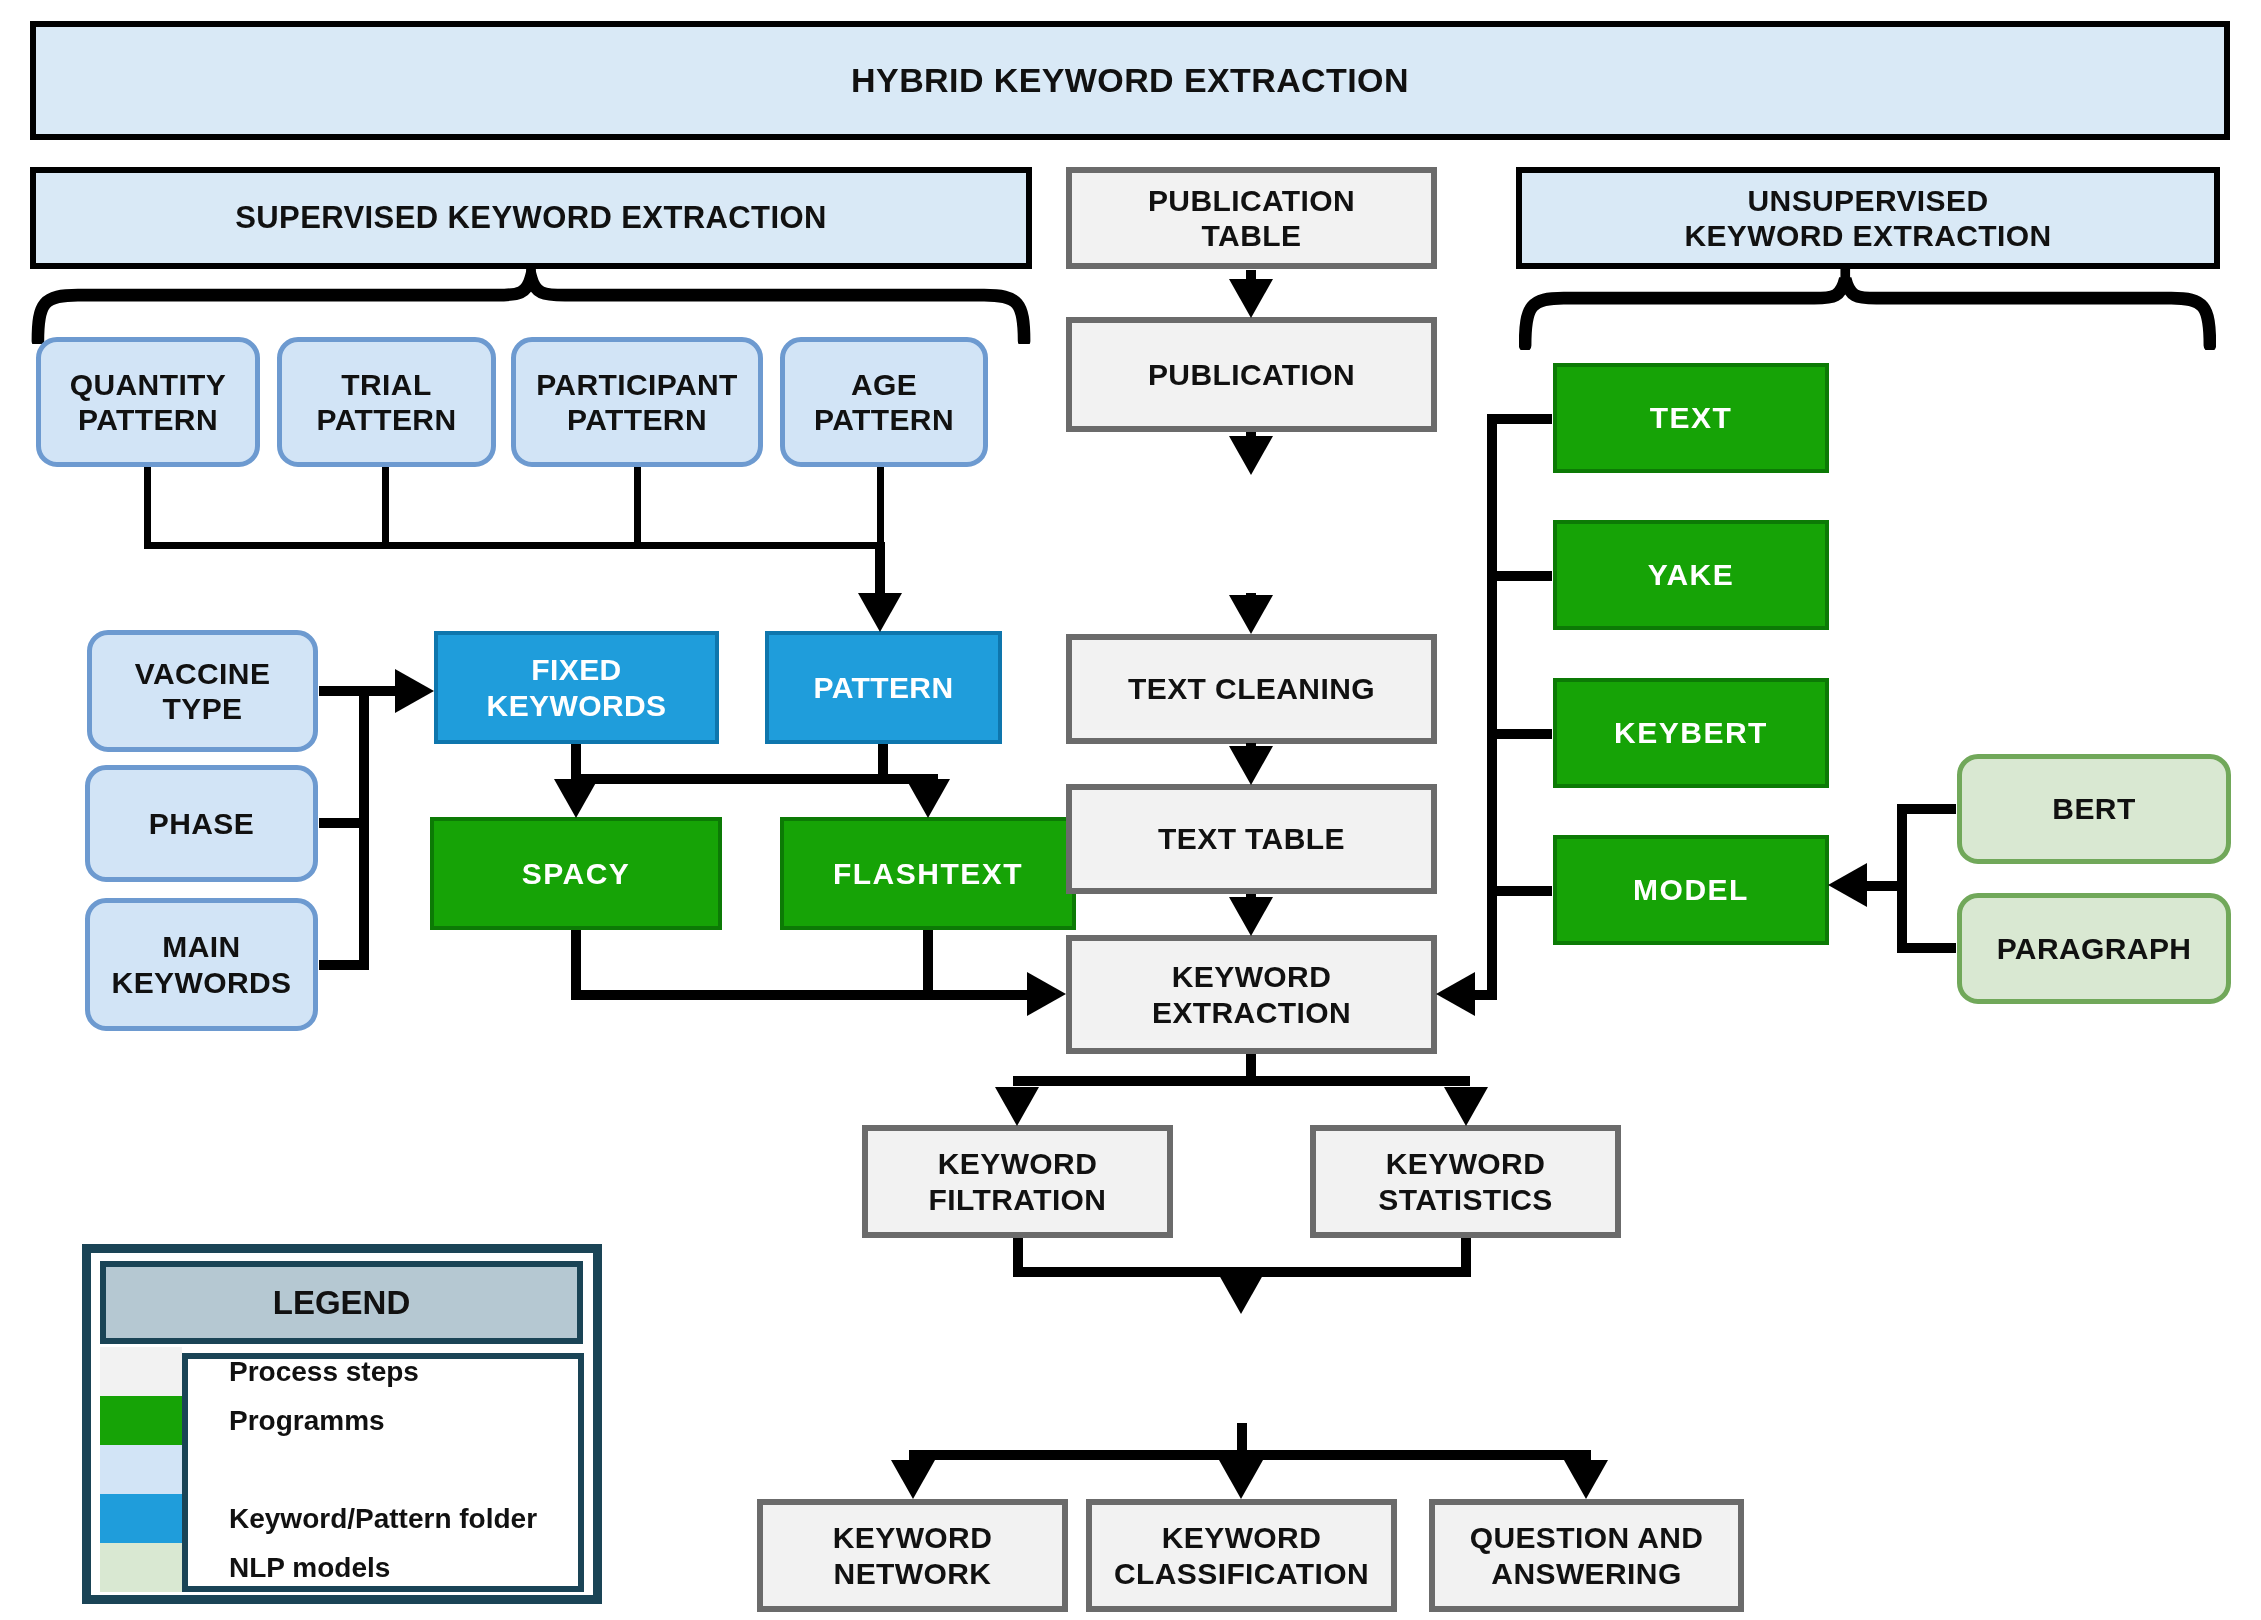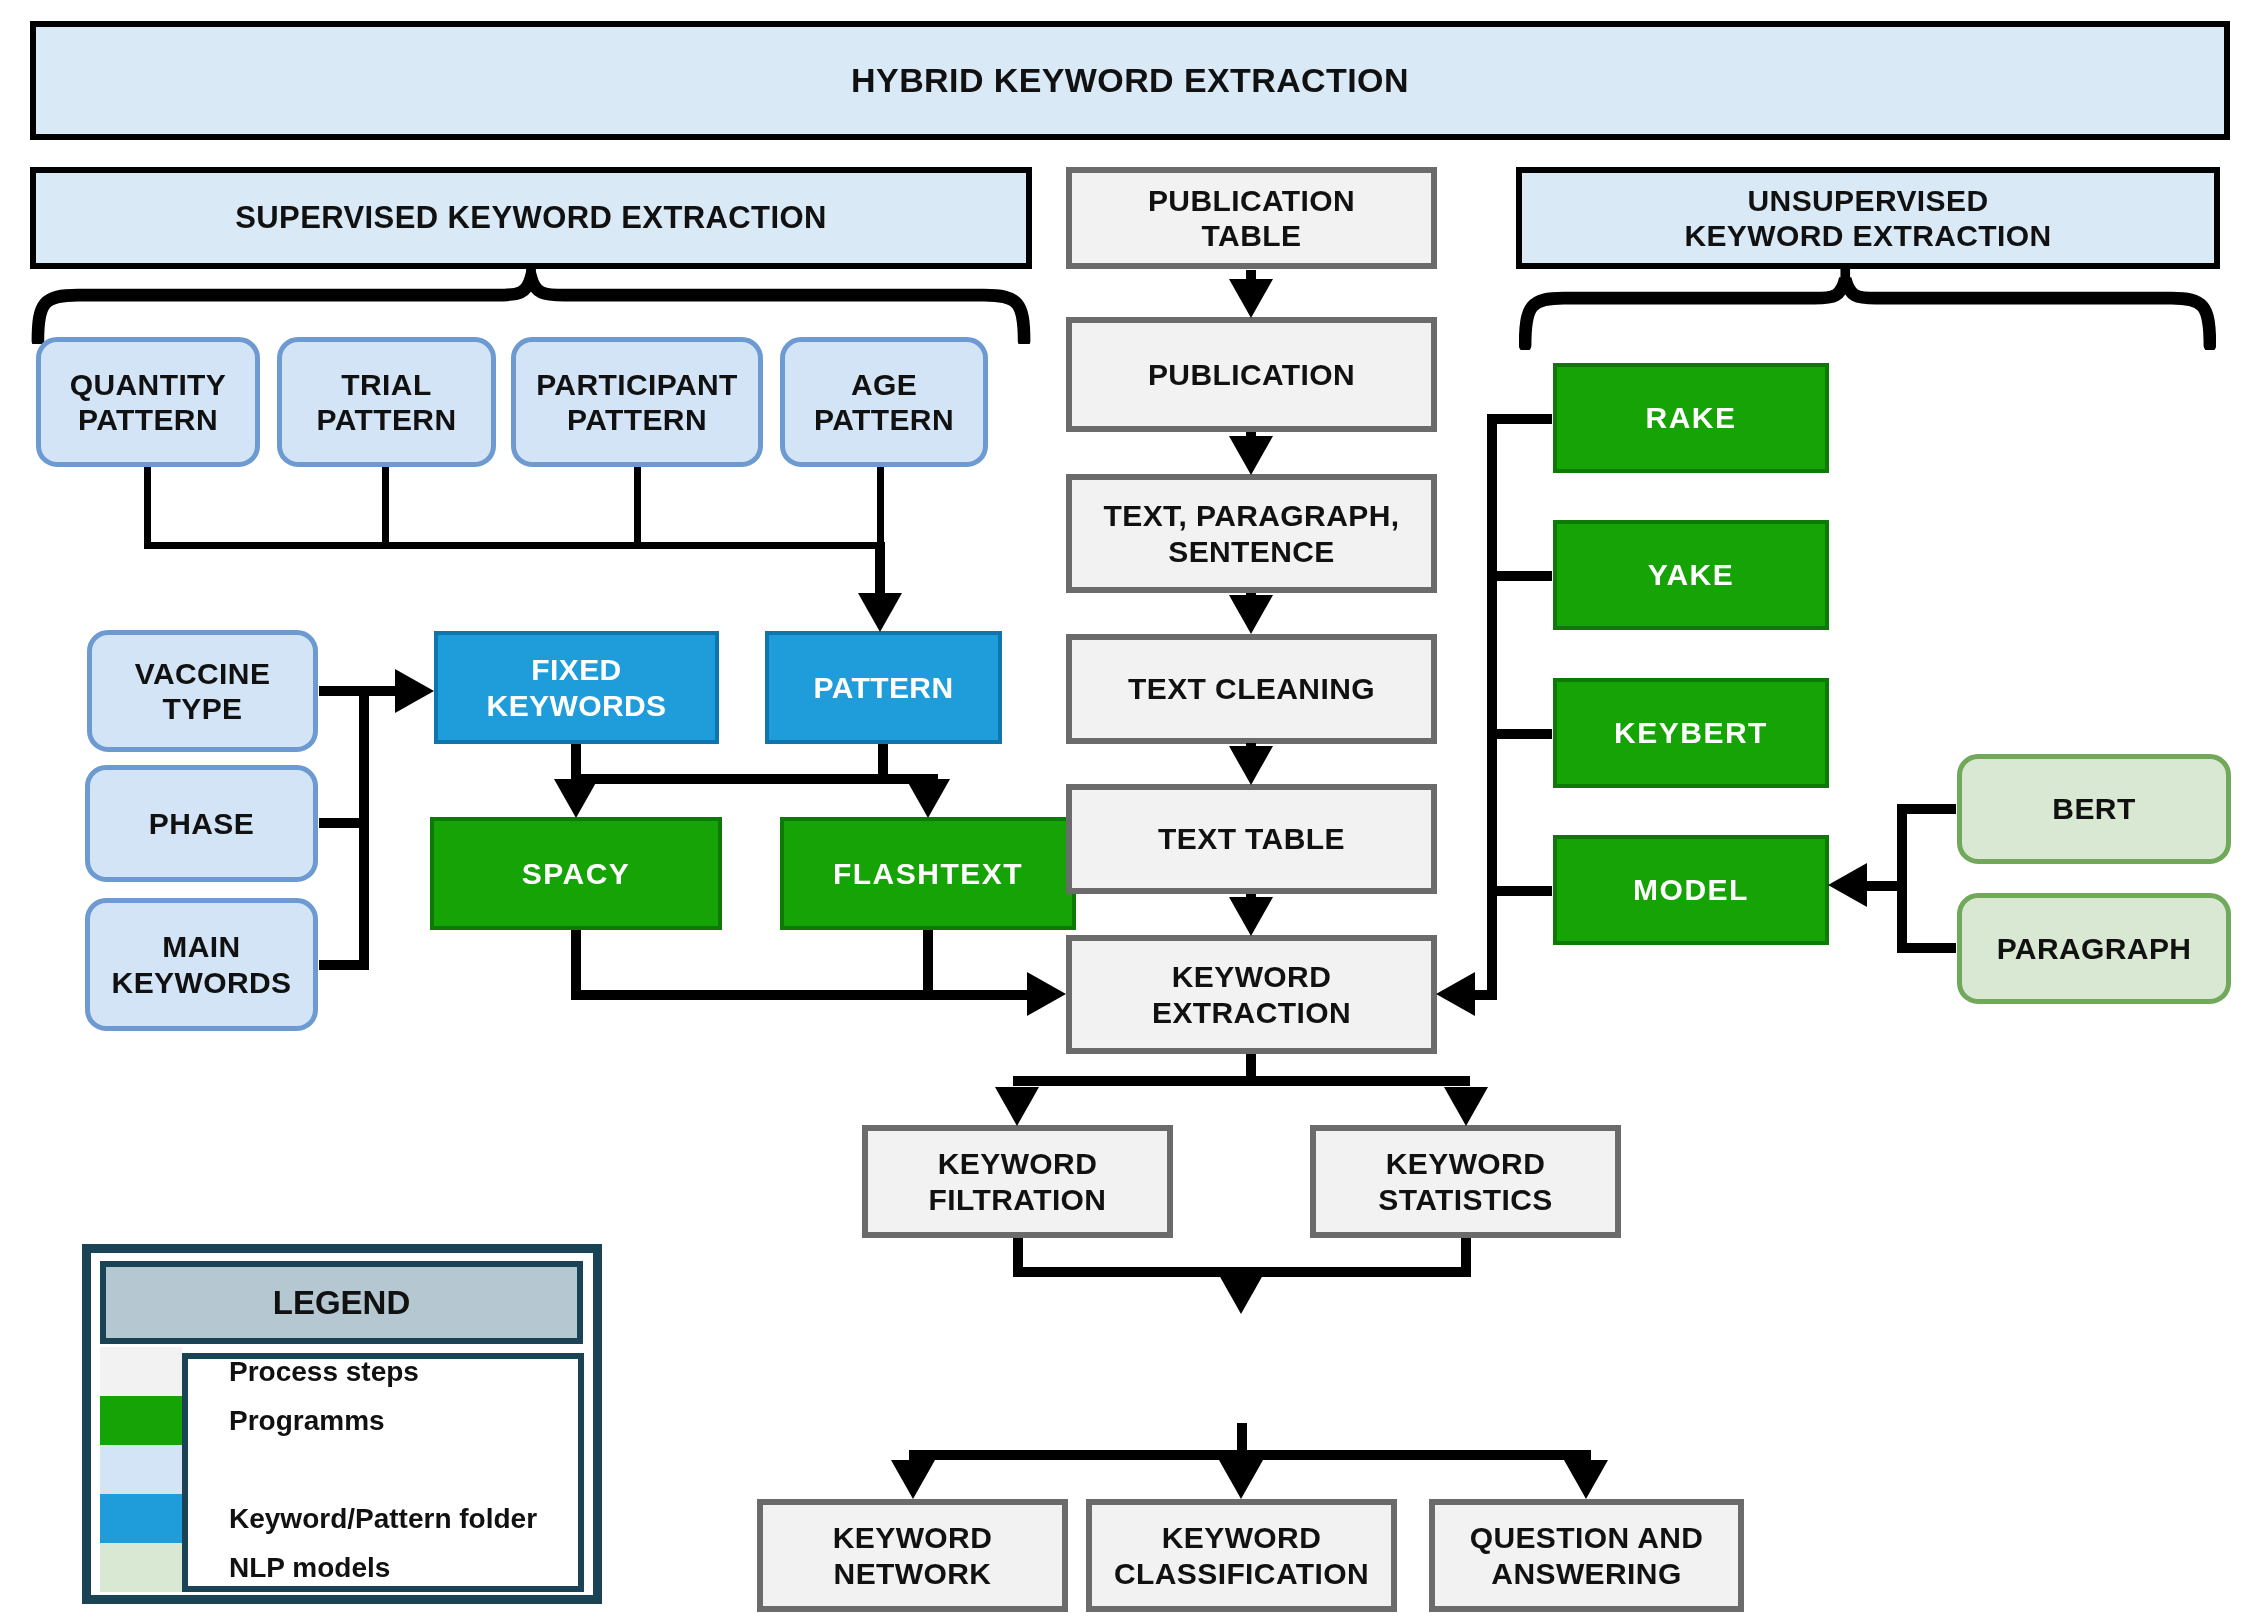--- a/index.html
+++ b/index.html
@@ -109,24 +109,20 @@
     <span>FLASHTEXT</span>
   </div>
 
   <div class="box proc" style="left:1066px;top:167px;width:371px;height:102px">
     <span>PUBLICATION</span>
     <span>TABLE</span>
   </div>
   <div class="box proc" style="left:1066px;top:317px;width:371px;height:115px">
     <span>PUBLICATION</span>
   </div>
-  <div class="box proc" style="left:1066px;top:474px;width:371px;height:119px">
-    <span>TEXT, PARAGRAPH,</span>
-    <span>SENTENCE</span>
-  </div>
   <div class="box proc" style="left:1066px;top:634px;width:371px;height:110px">
     <span>TEXT CLEANING</span>
   </div>
   <div class="box proc" style="left:1066px;top:784px;width:371px;height:110px">
     <span>TEXT TABLE</span>
   </div>
   <div class="box proc" style="left:1066px;top:935px;width:371px;height:119px">
     <span>KEYWORD</span>
     <span>EXTRACTION</span>
   </div>
@@ -146,21 +142,21 @@
   <div class="box proc" style="left:1086px;top:1499px;width:311px;height:113px">
     <span>KEYWORD</span>
     <span>CLASSIFICATION</span>
   </div>
   <div class="box proc" style="left:1429px;top:1499px;width:315px;height:113px">
     <span>QUESTION AND</span>
     <span>ANSWERING</span>
   </div>
 
   <div class="box prog" style="left:1553px;top:363px;width:276px;height:110px">
-    <span>RAKE</span>
+    <span>TEXT</span>
   </div>
   <div class="box prog" style="left:1553px;top:520px;width:276px;height:110px">
     <span>YAKE</span>
   </div>
   <div class="box prog" style="left:1553px;top:678px;width:276px;height:110px">
     <span>KEYBERT</span>
   </div>
   <div class="box nlp" style="left:1957px;top:754px;width:274px;height:110px">
     <span>BERT</span>
   </div>

